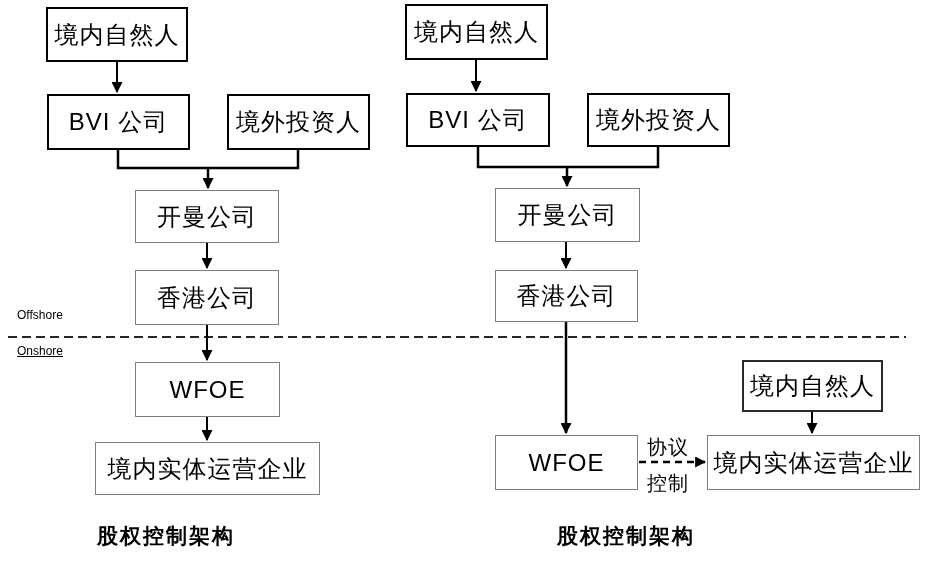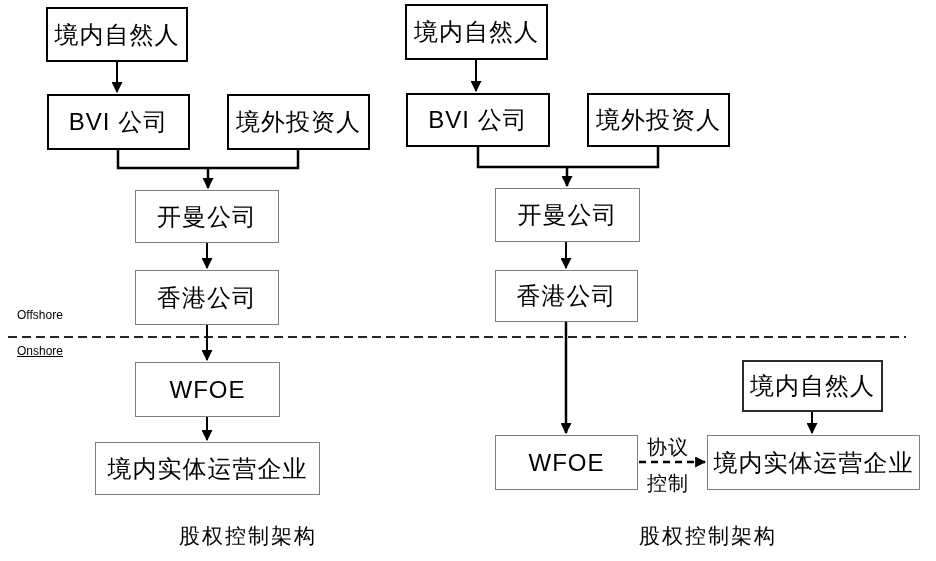--- a/index.html
+++ b/index.html
@@ -26,23 +26,23 @@
   .border-med{border:2px solid #2b2b2b;}
   .border-gray{border:1.5px solid #7f7f7f;}
   .zone-label{
     position:absolute;
     font-size:12px;
     letter-spacing:0;
   }
   .caption{
     position:absolute;
     width:220px;
-    text-align:right;
+    text-align:left;
     font-size:21px;
-    font-weight:normal;
+    font-weight:bold;
     letter-spacing:2px;
     white-space:nowrap;
   }
   .edge-label{
     position:absolute;
     width:48px;
     font-size:20px;
     letter-spacing:1px;
     text-align:center;
     line-height:22px;

